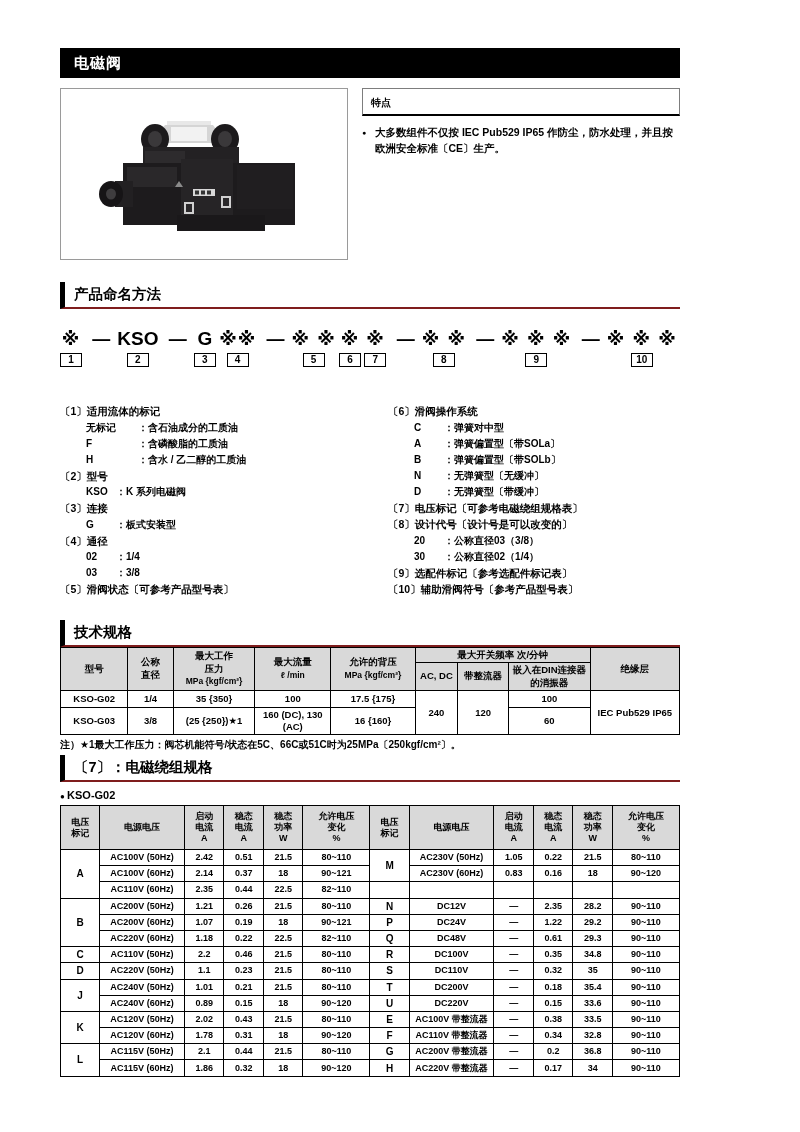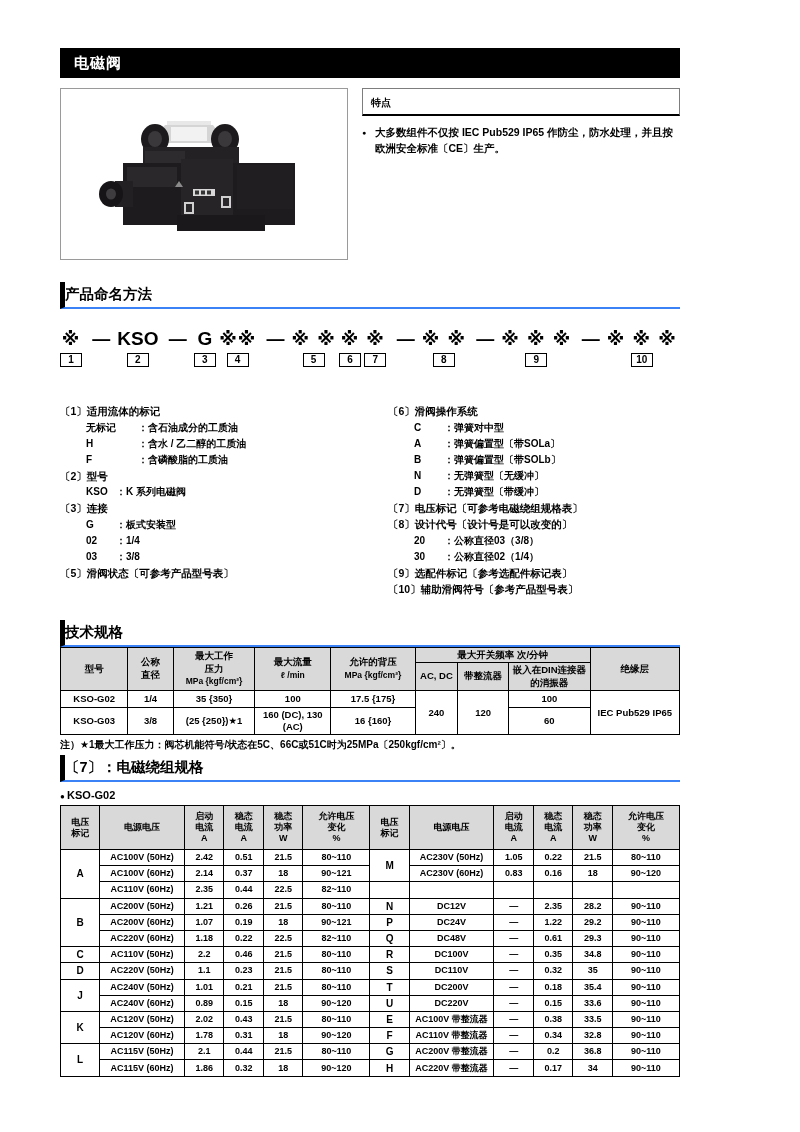--- a/index.html
+++ b/index.html
@@ -54,23 +54,24 @@
   }
   .bullets li::before {
     content: "●";
     position: absolute; left: 0; top: 0;
     font-size: 7px; line-height: 16px;
   }
 
   
   .sec-head {
     margin-top: 22px;
-    border-bottom: 2px solid #3b82f6;
+    border-bottom: 2px solid #7f1d1d;
     border-left: 5px solid #000;
     height: 27px; line-height: 24px;
+    padding-left: 9px;
     font-size: 14.5px; font-weight: bold;
   }
 
   
   .naming { margin-top: 20px; position: relative; height: 58px; }
   .code-line {
     display: flex; align-items: flex-start;
     justify-content: center;
     font-size: 0;
   }
@@ -254,26 +255,27 @@
           <span class="num">10</span>
         </span>
         <span class="gap"></span>
       </div>
   </div>
 
   <div class="legend">
     <div class="legend-col" id="legend-left">
         <div class="lg-item">〔1〕适用流体的标记</div>
         <div class="lg-sub"><span class="k">无标记</span><span>：含石油成分的工质油</span></div>
+        <div class="lg-sub"><span class="k">F</span><span>：含磷酸脂的工质油</span></div>
         <div class="lg-sub"><span class="k">H</span><span>：含水 / 乙二醇的工质油</span></div>
-        <div class="lg-sub"><span class="k">F</span><span>：含磷酸脂的工质油</span></div>
         <div class="lg-item">〔2〕型号</div>
         <div class="lg-sub"><span class="k w">KSO</span><span>：K 系列电磁阀</span></div>
         <div class="lg-item">〔3〕连接</div>
         <div class="lg-sub"><span class="k w">G</span><span>：板式安装型</span></div>
+        <div class="lg-item">〔4〕通径</div>
         <div class="lg-sub"><span class="k w">02</span><span>：1/4</span></div>
         <div class="lg-sub"><span class="k w">03</span><span>：3/8</span></div>
         <div class="lg-item">〔5〕滑阀状态〔可参考产品型号表〕</div>
       </div>
     <div class="legend-col right" id="legend-right">
         <div class="lg-item">〔6〕滑阀操作系统</div>
         <div class="lg-sub"><span class="k w">C</span><span>：弹簧对中型</span></div>
         <div class="lg-sub"><span class="k w">A</span><span>：弹簧偏置型〔带SOLa〕</span></div>
         <div class="lg-sub"><span class="k w">B</span><span>：弹簧偏置型〔带SOLb〕</span></div>
         <div class="lg-sub"><span class="k w">N</span><span>：无弹簧型〔无缓冲〕</span></div>

